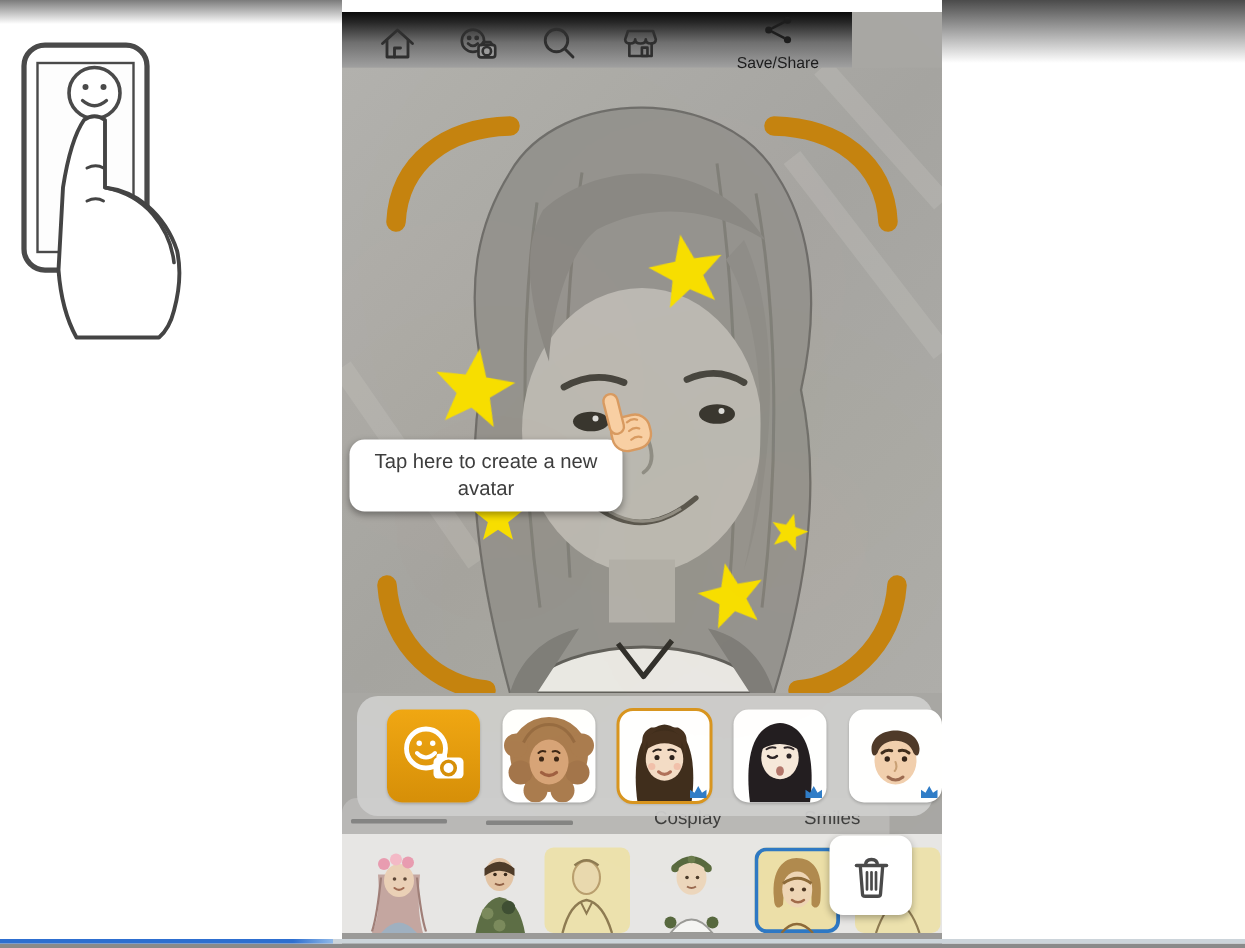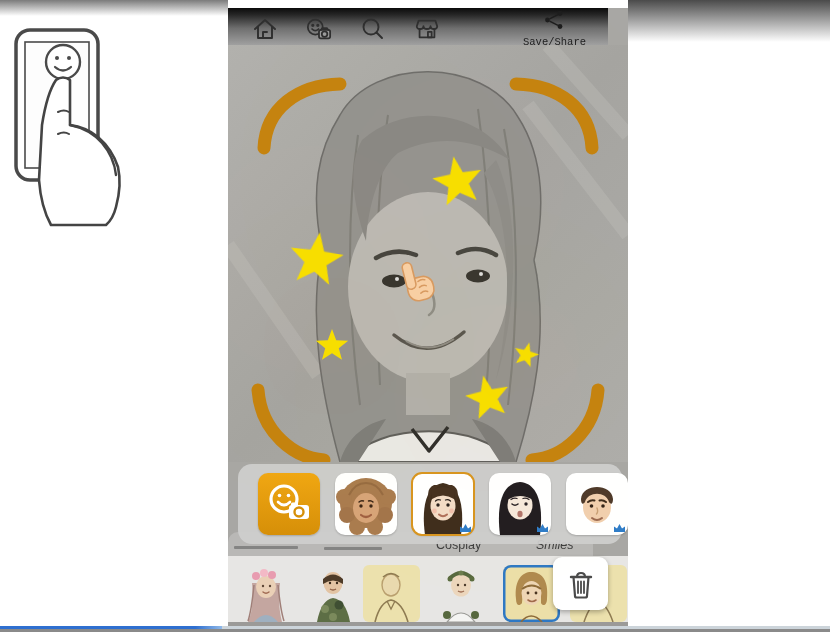--- a/index.html
+++ b/index.html
@@ -4,22 +4,22 @@
 <style>
   html,body{margin:0;padding:0;background:#fff;}
   .stage{position:relative;width:830px;height:632px;overflow:hidden;background:#fff;
          font-family:"Liberation Sans", sans-serif;}
   .fade{position:absolute;top:0;pointer-events:none;}
   .fade-left{left:0;width:228px;height:16px;background:linear-gradient(rgba(90,90,90,.8),rgba(255,255,255,0));}
   .fade-right{left:628px;width:202px;height:42px;background:linear-gradient(rgba(55,55,55,.9),rgba(255,255,255,0));}
 
   
   .app{position:absolute;left:228px;top:8px;width:400px;height:624px;background:#a8a7a4;overflow:hidden;}
-  .app-header{position:absolute;left:0;top:0;width:380px;height:37px;z-index:8;
-     background:linear-gradient(#0b0b0b 0%,#262626 18%,#6f6f6f 55%,#a0a0a0 100%);font-family:Liberation Mono, monospace;}
+  .app-header{position:absolute;left:0;top:0;width:340px;height:37px;z-index:8;
+     background:linear-gradient(#0b0b0b 0%,#262626 18%,#6f6f6f 55%,#a0a0a0 100%);}
   .hdr-icons{position:absolute;left:24px;top:8px;display:flex;gap:28px;align-items:center;}
   .hdr-btn{width:26px;height:26px;display:flex;align-items:center;justify-content:center;cursor:pointer;}
   .hdr-svg{stroke:#2f2f2f;fill:none;stroke-width:1.9;stroke-linecap:round;stroke-linejoin:round;}
   .save-share{position:absolute;right:22px;top:2px;text-align:center;color:#1d1d1d;cursor:pointer;}
   .save-share .lbl{font-size:10.5px;margin-top:1px;}
 
   .portrait{position:absolute;left:0;top:37px;width:400px;height:417px;z-index:1;}
   .effects{position:absolute;left:0;top:0;width:400px;height:624px;z-index:5;pointer-events:none;}
   .star{fill:#f7de00;filter:drop-shadow(0 0 5px rgba(250,225,0,.85));}
 
@@ -172,34 +172,37 @@
     <svg class="effects" viewBox="0 0 400 624">
       <g>
         <path class="star" transform="translate(230,174) rotate(-10) scale(26)" d="M0,-1 L.247,-.34 L.951,-.309 L.399,.13 L.588,.809 L0,.42 L-.588,.809 L-.399,.13 L-.951,-.309 L-.247,-.34 Z"></path>
         <path class="star" transform="translate(88,252) rotate(8) scale(28)" d="M0,-1 L.247,-.34 L.951,-.309 L.399,.13 L.588,.809 L0,.42 L-.588,.809 L-.399,.13 L-.951,-.309 L-.247,-.34 Z"></path>
         <path class="star" transform="translate(104,338) scale(17)" d="M0,-1 L.247,-.34 L.951,-.309 L.399,.13 L.588,.809 L0,.42 L-.588,.809 L-.399,.13 L-.951,-.309 L-.247,-.34 Z"></path>
         <path class="star" transform="translate(260,390) rotate(-12) scale(23)" d="M0,-1 L.247,-.34 L.951,-.309 L.399,.13 L.588,.809 L0,.42 L-.588,.809 L-.399,.13 L-.951,-.309 L-.247,-.34 Z"></path>
         <path class="star" transform="translate(298,347) rotate(15) scale(13)" d="M0,-1 L.247,-.34 L.951,-.309 L.399,.13 L.588,.809 L0,.42 L-.588,.809 L-.399,.13 L-.951,-.309 L-.247,-.34 Z"></path>
       </g>
     </svg>
 
+    <div class="tooltip">
+      <span>Tap here to create a new avatar</span>
+    </div>
 
     <svg class="hand" width="44" height="48" viewBox="0 0 44 48">
       <g transform="rotate(-14 22 24)">
         <rect x="12" y="20" width="26" height="23" rx="10" fill="#f8cfa3" stroke="#d89a60" stroke-width="1.6"></rect>
         <rect x="12" y="3" width="9.5" height="27" rx="4.7" fill="#f8cfa3" stroke="#d89a60" stroke-width="1.6"></rect>
         <path d="M24,24 q4,-2 7,0 M24,30 q4,-2 7,0 M24,36 q4,-2 7,0" fill="none" stroke="#d89a60" stroke-width="1.5" stroke-linecap="round"></path>
       </g>
     </svg>
 
     <div class="tabstrip">
       <div class="tab-frag" style="left:6px;top:14px;width:64px;height:3px;"></div>
       <div class="tab-frag" style="left:96px;top:15px;width:58px;height:2.5px;"></div>
       <div class="tab-label" style="left:208px;">Cosplay</div>
-      <div class="tab-label" style="left:308px;font-style:italic;">Smiles</div>
+      <div class="tab-label" style="left:308px;">Smiles</div>
     </div>
 
     <div class="carousel">
       <div class="tile orange" style="left:20px;">
         <svg width="62" height="62" viewBox="0 0 62 62">
           <circle cx="26" cy="26" r="13" fill="none" stroke="#fff" stroke-width="3.2"></circle>
           <circle cx="21.5" cy="22.5" r="1.8" fill="#fff"></circle>
             <circle cx="30.5" cy="22.5" r="1.8" fill="#fff"></circle>
           <path d="M20,29 q6,6 12,0" fill="none" stroke="#fff" stroke-width="2.6" stroke-linecap="round"></path>
           <rect x="31" y="32" width="20" height="14" rx="3" fill="#fff"></rect>

